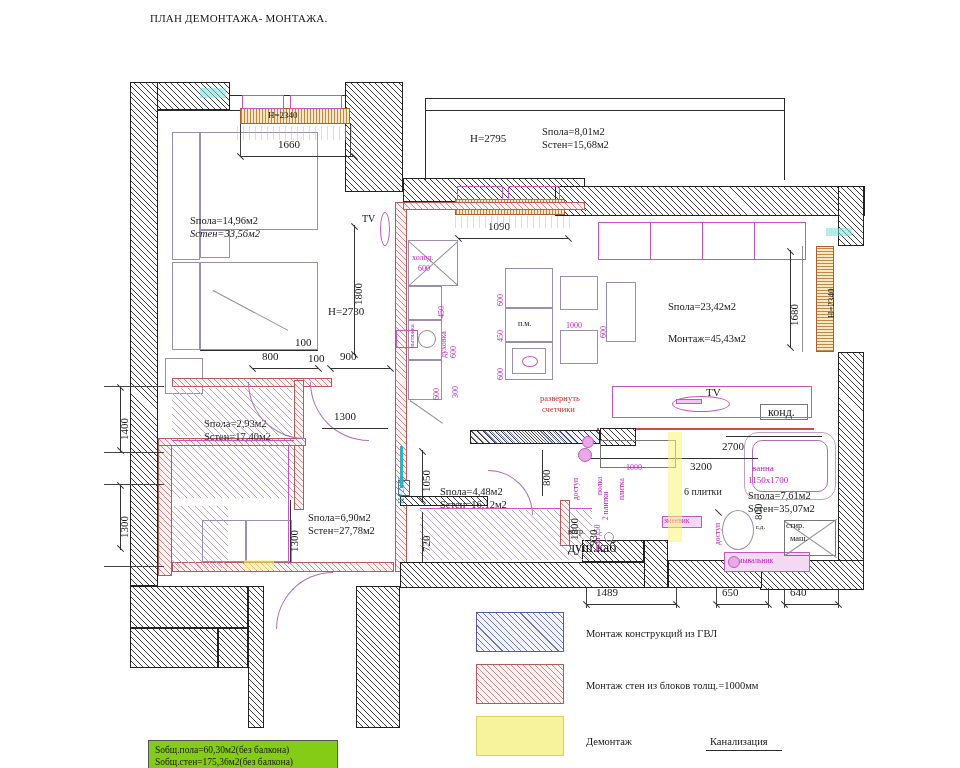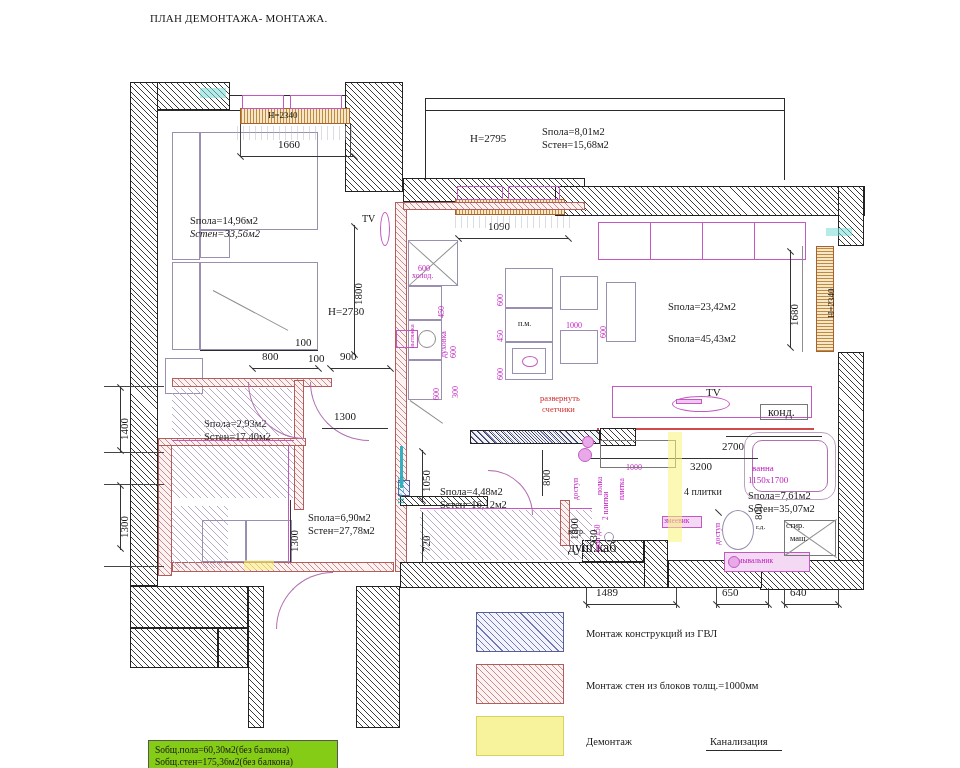--- a/index.html
+++ b/index.html
@@ -145,21 +145,21 @@
   <div class="abs hatchPink" style="left:158px;top:440px;width:14px;height:136px;"></div>
   <div class="abs hatchPink" style="left:172px;top:562px;width:222px;height:10px;"></div>
   <div class="abs hatchPink" style="left:294px;top:380px;width:10px;height:130px;"></div>
   <div class="abs hatchPink" style="left:158px;top:438px;width:148px;height:8px;"></div>
 
   <div class="ln" style="left:585px;top:210px;width:1px;height:1px;"></div>
 
   <div class="box" style="left:408px;top:240px;width:50px;height:46px;"></div>
   <div class="ln gline" style="left:409px;top:241px;width:66px;height:1px;transform:rotate(42deg);transform-origin:left;"></div>
   <div class="ln gline" style="left:409px;top:285px;width:66px;height:1px;transform:rotate(-42deg);transform-origin:left;"></div>
-  <div class="txt mag" style="left:412px;top:254px;margin-top:18px;">холод.</div>
+  <div class="txt mag" style="left:412px;top:254px;">холод.</div>
   <div class="txt mag" style="left:418px;top:265px;">600</div>
 
   <div class="box" style="left:408px;top:286px;width:34px;height:34px;"></div>
   <div class="txt magv" style="left:438px;top:318px;">450</div>
   <div class="box" style="left:408px;top:320px;width:34px;height:40px;"></div>
   <div class="abs" style="left:418px;top:330px;width:16px;height:16px;border:1px solid #8a8a8a;border-radius:50%;"></div>
   <div class="boxM" style="left:396px;top:330px;width:22px;height:18px;"></div>
   <div class="txt magv" style="left:408px;top:348px;font-size:6.5px;">вытяжка</div>
   <div class="txt magv" style="left:440px;top:358px;">духовка</div>
   <div class="txt magv" style="left:450px;top:358px;">600</div>
@@ -183,21 +183,21 @@
   <div class="box" style="left:606px;top:282px;width:30px;height:60px;"></div>
   <div class="txt mag" style="left:566px;top:322px;">1000</div>
   <div class="txt magv" style="left:600px;top:338px;">600</div>
 
   <div class="boxM" style="left:598px;top:222px;width:208px;height:38px;"></div>
   <div class="mline" style="left:650px;top:222px;width:1px;height:38px;"></div>
   <div class="mline" style="left:702px;top:222px;width:1px;height:38px;"></div>
   <div class="mline" style="left:754px;top:222px;width:1px;height:38px;"></div>
 
   <div class="txt area" style="left:668px;top:301px;">Sпола=23,42м2</div>
-  <div class="txt area" style="left:668px;top:333px;">Sпола=45,43м2</div>
+  <div class="txt area" style="left:668px;top:333px;">Монтаж=45,43м2</div>
 
   <div class="abs winV" style="left:816px;top:246px;width:18px;height:106px;"></div>
   <div class="txt dimv" style="left:826px;top:318px;font-size:9px;">H=2340</div>
   <div class="dimline" style="left:790px;top:250px;width:0;height:98px;border-top:none;border-left:1px solid #333;"></div>
   <div class="tick" style="left:786px;top:251px;"></div>
   <div class="tick" style="left:786px;top:347px;"></div>
   <div class="txt dimv" style="left:788px;top:326px;">1680</div>
   <div class="ln gline" style="left:802px;top:246px;width:1px;height:106px;"></div>
 
   <div class="mline" style="left:612px;top:386px;width:200px;height:1px;"></div>
@@ -265,21 +265,21 @@
   <div class="abs" style="left:728px;top:556px;width:10px;height:10px;border:1px solid #c358c3;border-radius:50%;background:#e9a9e9;"></div>
 
   <div class="boxG" style="left:784px;top:520px;width:52px;height:36px;"></div>
   <div class="ln gline" style="left:785px;top:521px;width:63px;height:1px;transform:rotate(35deg);transform-origin:left;"></div>
   <div class="ln gline" style="left:785px;top:555px;width:63px;height:1px;transform:rotate(-35deg);transform-origin:left;"></div>
   <div class="txt mag" style="left:786px;top:521px;color:#111;font-size:8.5px;">стир.</div>
   <div class="txt mag" style="left:790px;top:534px;color:#111;font-size:8.5px;">маш.</div>
   <div class="txt mag" style="left:756px;top:524px;font-size:7px;color:#111;">г.д.</div>
 
   <div class="txt dim" style="left:690px;top:460px;">3200</div>
-  <div class="txt dim" style="left:684px;top:486px;font-size:10px;">4 плитки</div>
+  <div class="txt dim" style="left:684px;top:486px;font-size:10px;">6 плитки</div>
   <div class="dimline" style="left:590px;top:458px;width:168px;"></div>
 
   <div class="txt dimv" style="left:752px;top:520px;">800</div>
   <div class="txt magv" style="left:714px;top:545px;font-size:7.5px;">доступ</div>
   <div class="tick" style="left:714px;top:512px;"></div>
 
   <div class="abs hatchPink" style="left:560px;top:500px;width:10px;height:46px;"></div>
   <div class="txt mag" style="left:568px;top:528px;color:#111;font-size:8px;">встр.</div>
   <div class="txt mag" style="left:568px;top:540px;color:#111;font-size:14px;">душ.каб</div>
   <div class="txt magv" style="left:594px;top:552px;font-size:7.5px;">трап д50</div>

